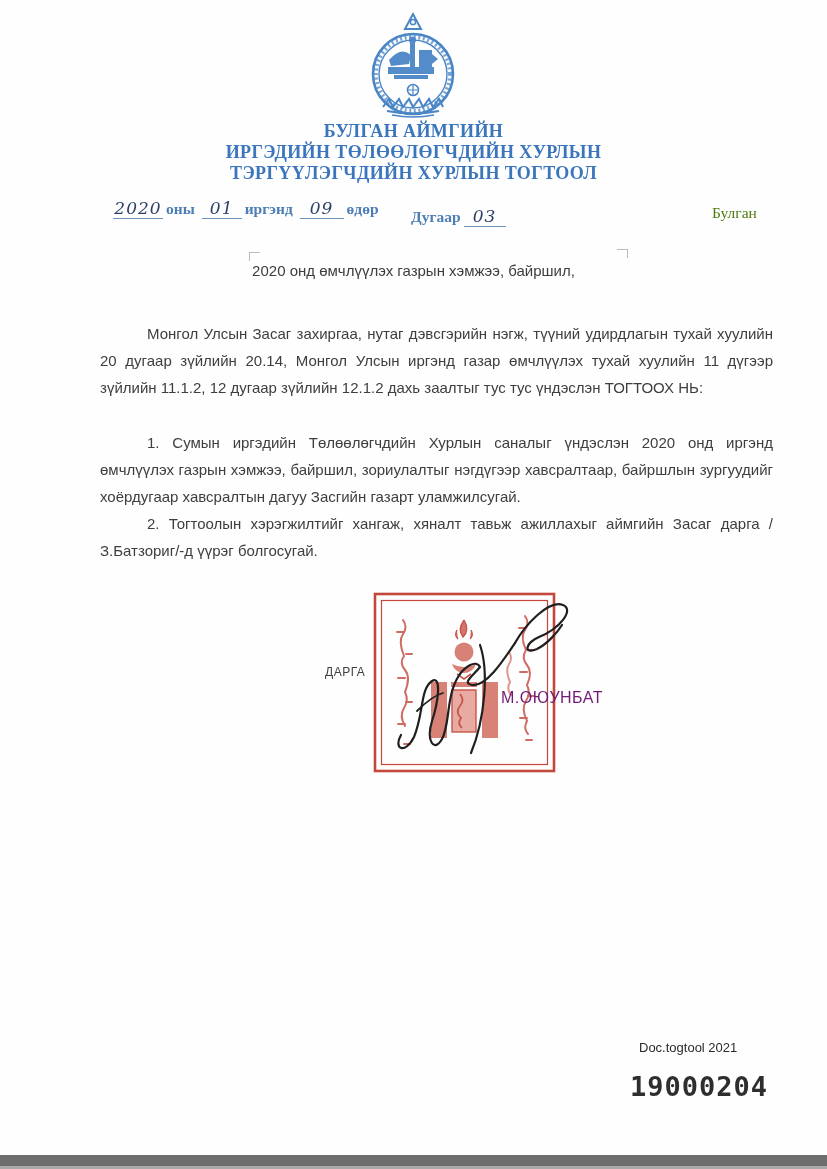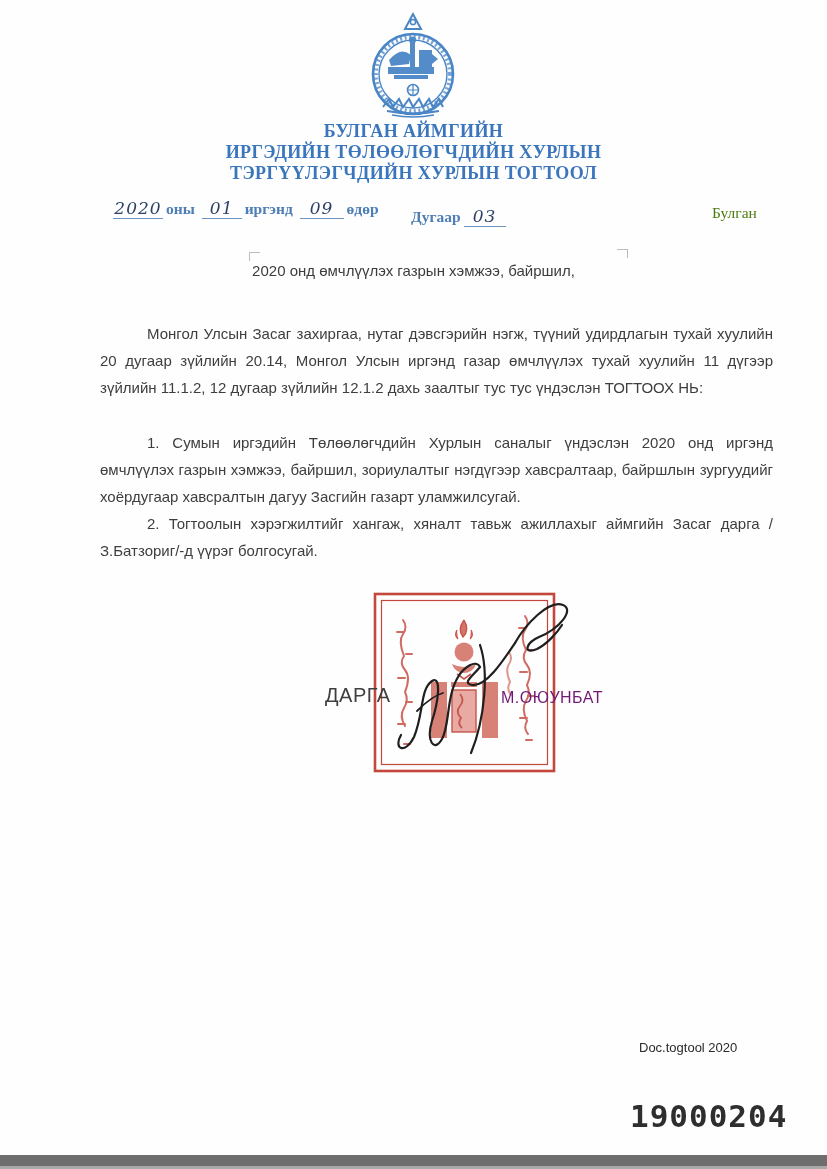--- a/index.html
+++ b/index.html
@@ -48,28 +48,28 @@
   
   .body-text{
     position:absolute; left:100px; top:312px; width:673px;
     font-size:15px; line-height:27px; text-align:justify; color:#3e3e3e;margin-top:8px;
   }
   .body-text p{margin:0; text-indent:47px;}
   .body-text p.item1{margin-top:28px;}
   
   .stamp{position:absolute; left:373px; top:592px; width:183px; height:181px;}
   .sig{position:absolute; left:383px; top:583px; width:212px; height:198px;}
-  .sig-title{position:absolute; left:325px; top:684px; font-size:20px; color:#3f3f3f; letter-spacing:.5px;}
+  .sig-title{position:absolute; left:325px; top:665px; font-size:12px; color:#3f3f3f; letter-spacing:.5px;}
   .sig-name{position:absolute; left:501px; top:689px; font-size:16px; color:#701a75; letter-spacing:.5px;}
   
   .doc-ref{position:absolute; left:639px; top:1040px; font-size:13px; color:#2a2a2a;}
   .doc-number{
     position:absolute; left:630px; top:1071px;
     font-family:"DejaVu Sans Mono", monospace; font-weight:bold;
-    font-size:31px; letter-spacing:1px; color:#2e2e2e;margin-top:27px;
+    font-size:27px; letter-spacing:1px; color:#2e2e2e;
   }
   
   .edge-right{position:absolute; right:0; top:0; width:7px; height:1169px;
     background:linear-gradient(to right,#c4c4c4,#848484);}
   .edge-bottom{position:absolute; left:0; bottom:3px; width:827px; height:11px; background:#6e6e6e;}
   .edge-bottom2{position:absolute; left:0; bottom:0; width:827px; height:3px; background:#a9a9a9;}
 </style>
 </head>
 <body>
 
@@ -167,19 +167,19 @@
       <path d="M18 152 C10 166 22 172 31 154 C41 130 37 106 49 98 C59 92 55 120 49 138 C43 158 51 170 59 156 C67 142 63 114 75 94 C81 84 93 76 97 84 C89 94 79 100 89 102 C103 104 120 78 132 60"></path>
       <path d="M132 60 C142 42 166 16 180 22 C192 27 176 46 156 54 C142 60 140 72 154 66 C164 61 174 50 179 42"></path>
       <path d="M97 62 C106 88 102 136 88 170"></path>
       <path d="M34 128 C44 118 52 112 60 110" stroke-width="1.8"></path>
     </svg>
   </div>
 
   <span class="sig-title">ДАРГА</span>
   <span class="sig-name">М.ОЮУНБАТ</span>
 
-  <span class="doc-ref">Doc.togtool 2020</span>
+  <span class="doc-ref">Doc.togtool 2021</span>
   <span class="doc-number">19000204</span>
 
   <div class="edge-right"></div>
   <div class="edge-bottom"></div>
   <div class="edge-bottom2"></div>
 </div>
 
 </body></html>

